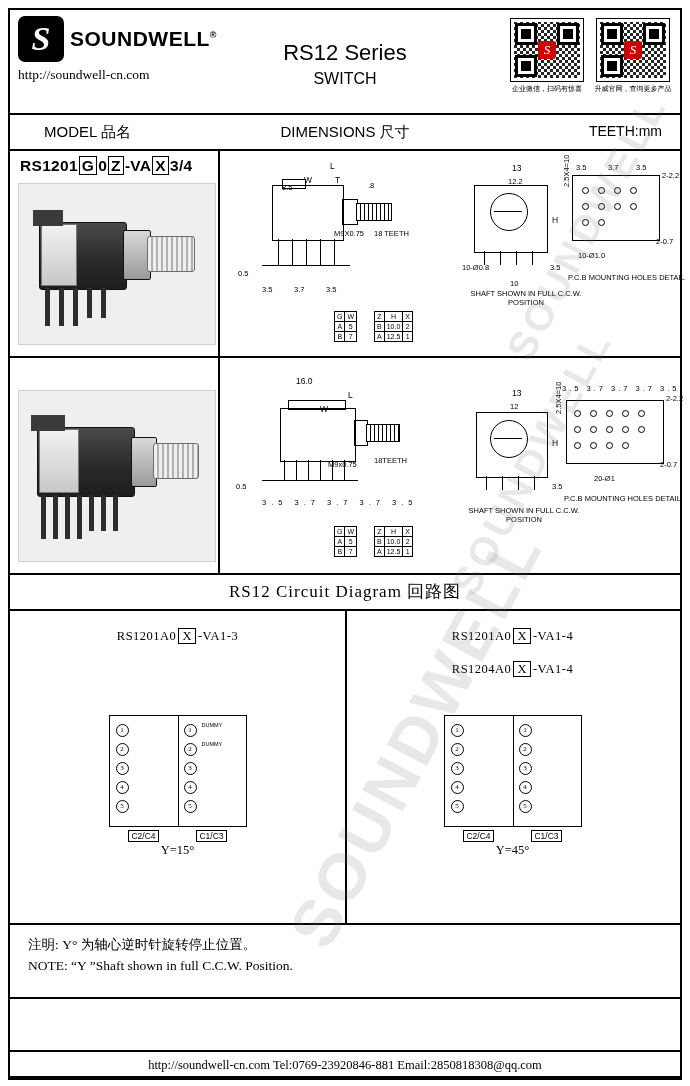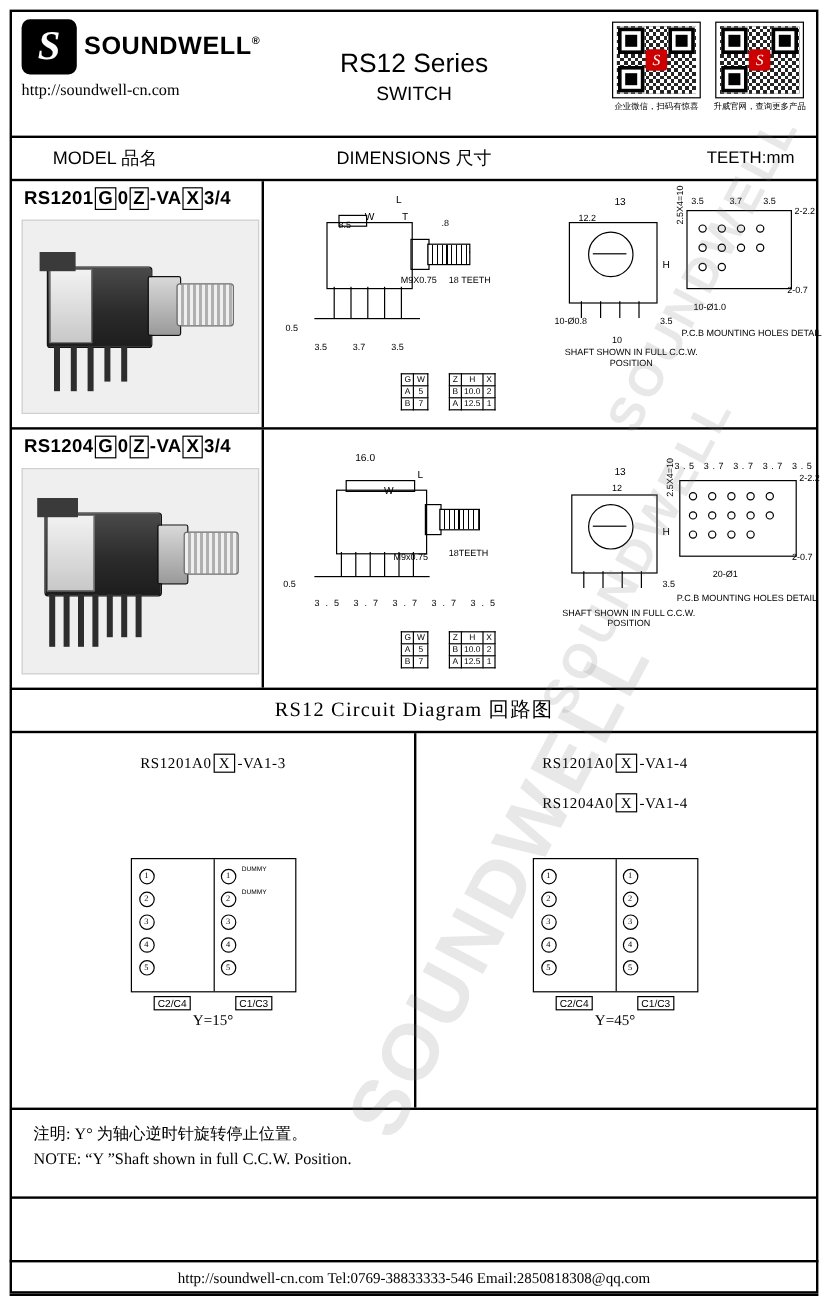--- a/index.html
+++ b/index.html
@@ -261,21 +261,21 @@
       <div class="box-o" style="left:120px;top:48px;width:14px;height:24px;"></div>
       <div class="box-o" style="left:134px;top:52px;width:34px;height:16px;background:repeating-linear-gradient(90deg,#fff 0 3px,#000 3px 4px);"></div>
       <div class="ln vln" style="left:56px;top:88px;height:26px;"></div>
       <div class="ln vln" style="left:70px;top:88px;height:26px;"></div>
       <div class="ln vln" style="left:84px;top:88px;height:26px;"></div>
       <div class="ln vln" style="left:98px;top:88px;height:26px;"></div>
       <div class="ln vln" style="left:112px;top:88px;height:26px;"></div>
       <div class="ln hln" style="left:40px;top:114px;width:88px;"></div>
 
       <div class="dt b" style="left:290px;top:12px;">13</div>
-      <div class="dt" style="left:260px;top:26px;">12.2</div>
+      <div class="dt" style="left:286px;top:26px;">12.2</div>
       <div class="dt b" style="left:330px;top:64px;">H</div>
       <div class="dt" style="left:240px;top:112px;">10-Ø0.8</div>
       <div class="dt" style="left:328px;top:112px;">3.5</div>
       <div class="dt" style="left:288px;top:128px;">10</div>
       <div class="box-o" style="left:252px;top:34px;width:72px;height:66px;"></div>
       <div class="box-o" style="left:268px;top:42px;width:36px;height:36px;border-radius:50%;"></div>
       <div class="ln hln" style="left:272px;top:60px;width:28px;"></div>
       <div class="ln vln" style="left:262px;top:100px;height:14px;"></div>
       <div class="ln vln" style="left:278px;top:100px;height:14px;"></div>
       <div class="ln vln" style="left:294px;top:100px;height:14px;"></div>
@@ -334,23 +334,20 @@
               <td>A</td>
               <td>12.5</td>
               <td>1</td>
             </tr>
       </tbody>
         </table>
     </div>
   </div>
 
   <div class="prow r2">
-    <div class="pn">
-      <span>RS1204</span><span class="bx">G</span><span>0</span><span class="bx">Z</span><span>-VA</span><span class="bx">X</span><span>3/4</span>
-    </div>
 
     <div class="photo">
       <div class="sw sw-body" style="left:18px;top:36px;width:96px;height:68px;border-radius:3px;"></div>
       <div class="sw sw-face" style="left:20px;top:38px;width:38px;height:62px;"></div>
       <div class="sw sw-body" style="left:112px;top:46px;width:24px;height:48px;border-radius:2px;background:linear-gradient(180deg,#d9d9d9,#9a9a9a);"></div>
       <div class="sw sw-shaft" style="left:134px;top:52px;width:44px;height:34px;background:repeating-linear-gradient(90deg,#efefef 0 3px,#b0b0b0 3px 5px);border-radius:3px;"></div>
       <div class="sw pin" style="left:22px;top:104px;width:5px;height:44px;"></div>
       <div class="sw pin" style="left:34px;top:104px;width:5px;height:44px;"></div>
       <div class="sw pin" style="left:46px;top:104px;width:5px;height:44px;"></div>
       <div class="sw pin" style="left:58px;top:104px;width:5px;height:44px;"></div>
@@ -529,14 +526,14 @@
   </div>
 
   <div class="wm">
     <span class="w1">SOUNDWELL</span>
     <span class="w2">SOUNDWELL</span>
     <span class="w3">SOUNDWELL</span>
   </div>
 </div>
 
 <div class="footbar">
-  <span>http://soundwell-cn.com   Tel:0769-38833333-546   Email:2850818308@qq.com</span>
+  <span>http://soundwell-cn.com   Tel:0769-23920846-881   Email:2850818308@qq.com</span>
 </div>
 
 </body></html>

